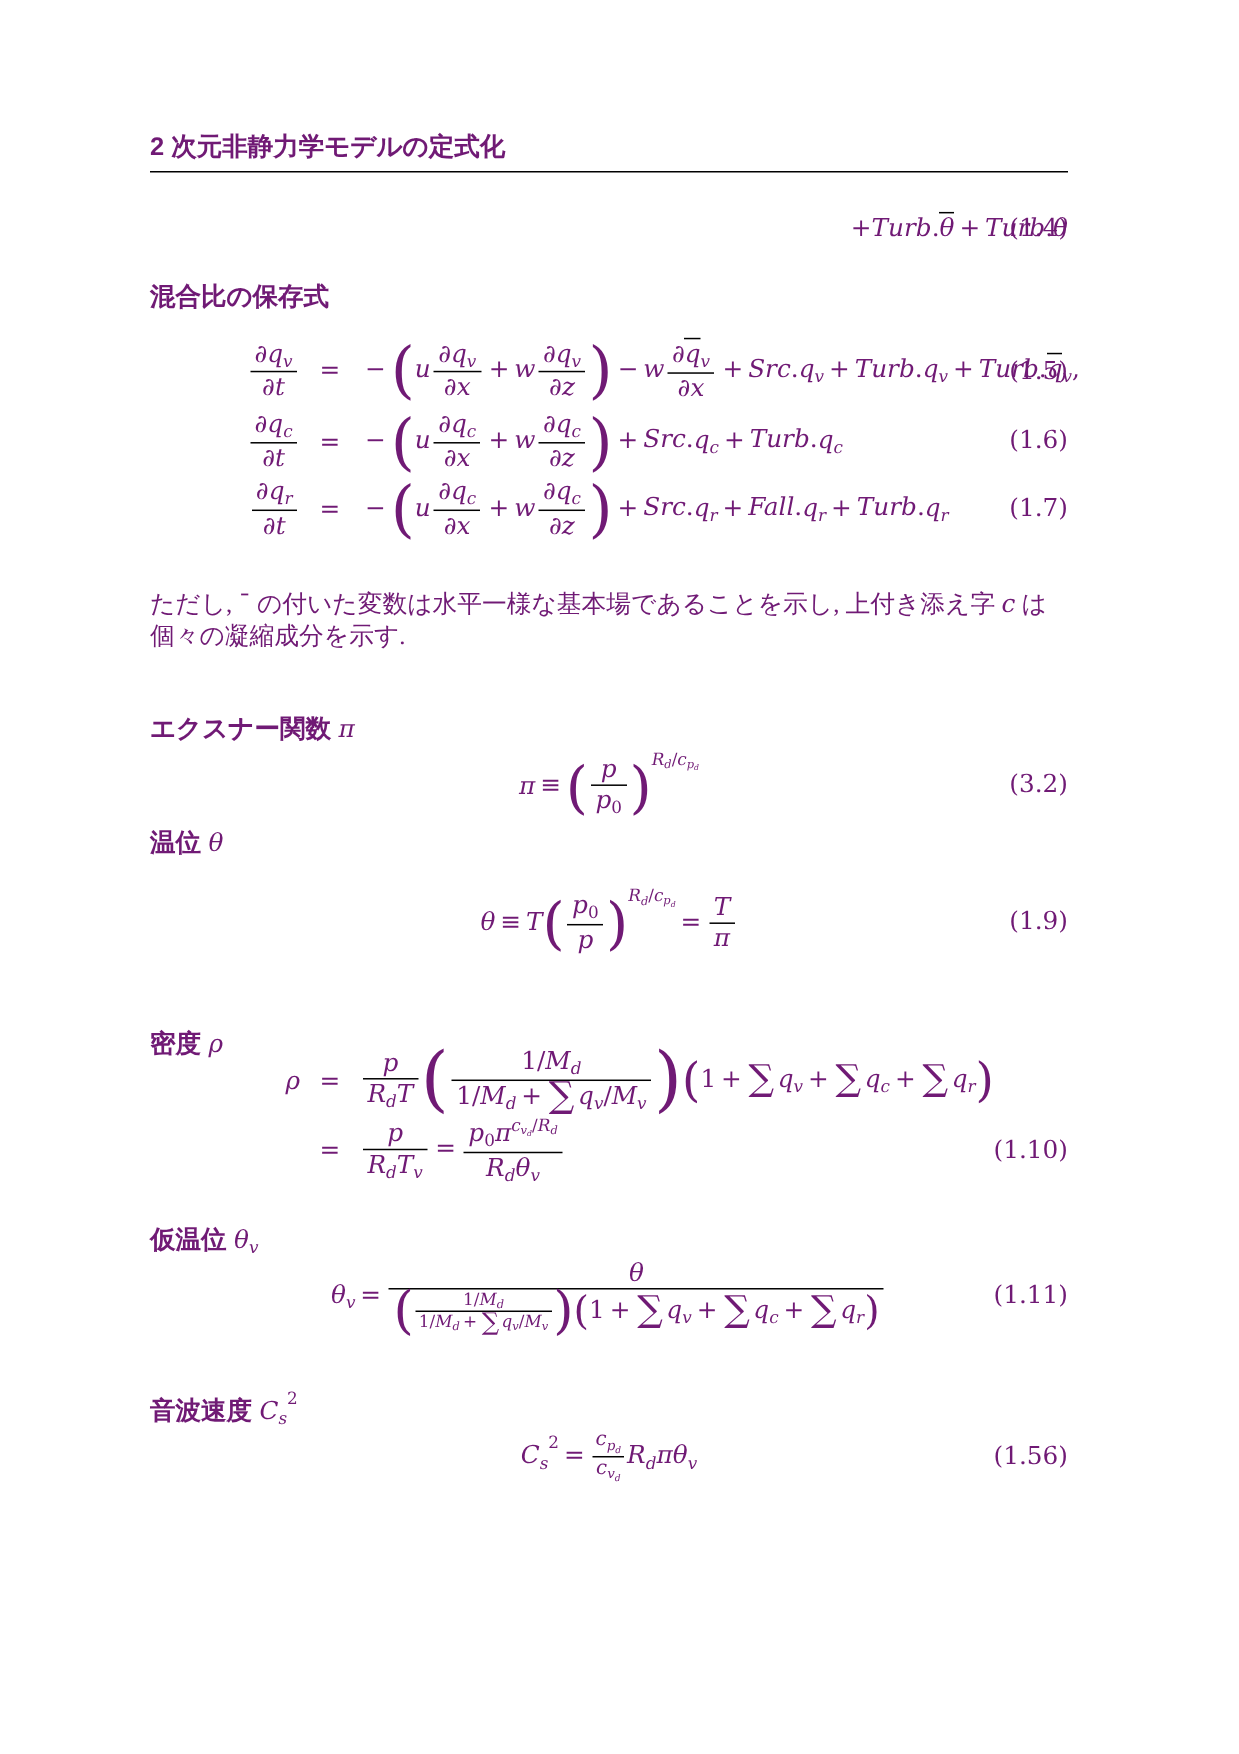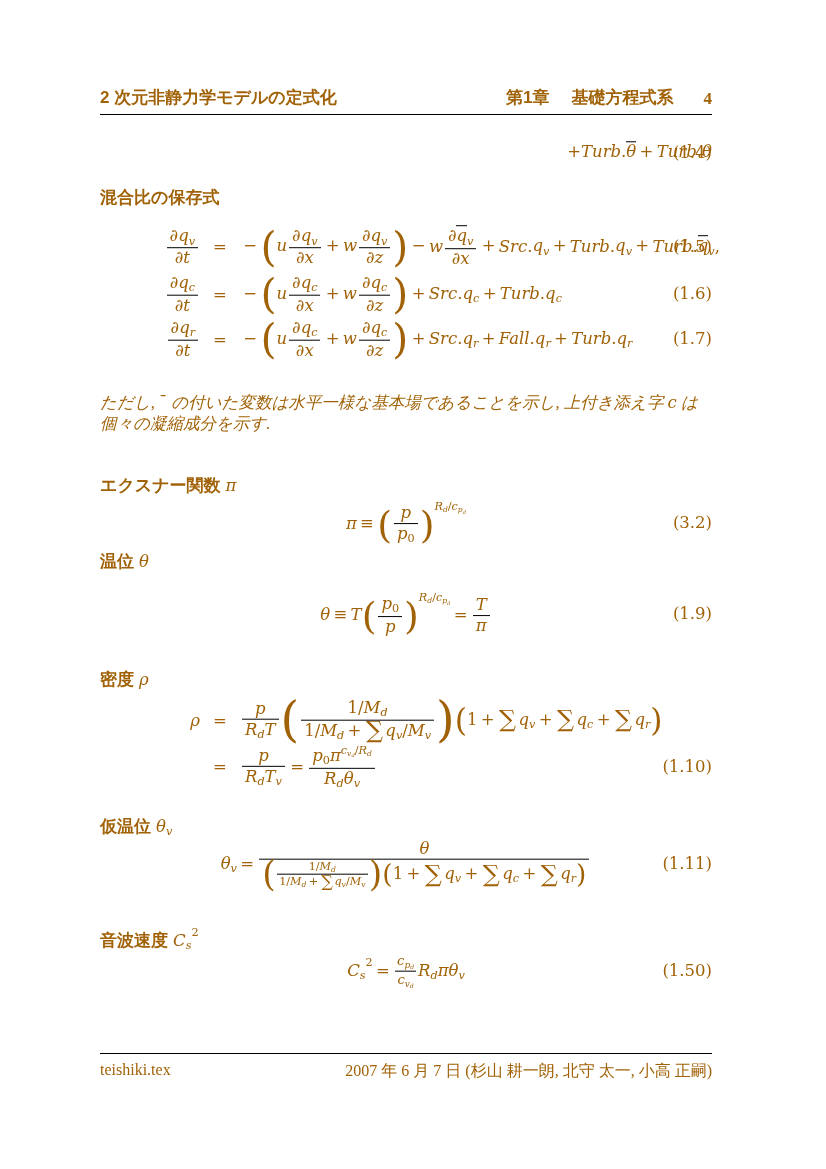--- a/index.html
+++ b/index.html
@@ -1,16 +1,16 @@
 <!DOCTYPE html>
 <html><head>
 <meta charset="utf-8">
 <style>
   html,body{margin:0;padding:0;background:#ffffff;}
-  .page{position:relative;width:826px;height:1169px;background:#ffffff;color:#a16207;overflow:hidden;}
+  .page{position:relative;width:826px;height:1169px;background:#ffffff;color:#701a75;overflow:hidden;}
   .content{position:absolute;left:100px;top:0;width:612px;height:100%;}
 
   
   .pg-header{position:absolute;left:0;top:86px;width:100%;display:flex;justify-content:space-between;
              align-items:flex-end;border-bottom:1px solid #000;padding-bottom:5px;
              font-family:"Liberation Sans",sans-serif;font-weight:bold;font-size:17px;}
   .h-right{display:flex;align-items:flex-end;}
   .h-gap1{display:inline-block;width:22px;}
   .h-gap2{display:inline-block;width:30px;}
   .pg-num{font-family:"Liberation Serif",serif;font-weight:bold;}
@@ -22,21 +22,21 @@
                font-size:17px;white-space:nowrap;}
   .sec-heading .h-math{font-family:"DejaVu Serif","Liberation Serif",serif;font-weight:normal;
                        font-size:16.5px;margin-left:5px;}
 
   
   .para{position:absolute;left:0;width:100%;font-family:"Liberation Serif",serif;font-size:16.5px;
         line-height:27px;}
 
   
   .meq{font-family:"DejaVu Serif","Liberation Serif",serif;font-size:16.5px;white-space:nowrap;line-height:1.3;}
-  .mtx{font-family:"Liberation Serif",serif;font-style:italic;}
+  .mtx{font-family:"Liberation Serif",serif;}
   .mrm{font-style:normal;}
   .mit{font-style:italic;}
   .mop{margin:0 .2em;font-style:normal;}
   .msb{font-size:.68em;vertical-align:-.3em;}
   .msp2{font-size:.68em;vertical-align:.6em;}
   .msum{font-style:normal;font-size:1.45em;line-height:0;vertical-align:-.1em;margin:0 .1em 0 .05em;}
   .mbar{display:inline-block;border-top:1px solid #000;padding-top:1px;line-height:1.05;}
   .mfrac{display:inline-block;vertical-align:middle;text-align:center;margin:0 .12em;line-height:1.2;}
   .mnum,.mden{display:block;padding:0 .18em;}
   .mden{border-top:1px solid #000;}
@@ -56,27 +56,20 @@
   .eqn-r{flex:1;text-align:left;}
 </style>
 </head>
 <body>
 
 <div class="page">
   <div class="content">
 
     <div class="pg-header">
       <span>2 次元非静力学モデルの定式化</span>
-      <span class="h-right">
-        <span>第1章</span>
-        <span class="h-gap1"></span>
-        <span>基礎方程式系</span>
-        <span class="h-gap2"></span>
-        <span class="pg-num">4</span>
-      </span>
     </div>
 
     <div class="eq-disp eq-left meq" style="top:152px">
       <span class="eq-body"><span class="mrm">+</span><span class="mit">Turb</span><span class="mrm">.</span><span class="mbar"><span class="mit">θ</span></span><span class="mop">+</span><span class="mit">Turb</span><span class="mrm">.</span><span class="mit">θ</span></span>
       <span class="eq-tag">(1.4)</span>
     </div>
 
     <div class="sec-heading" style="top:186px">
       <span>混合比の保存式</span>
     </div>
@@ -115,21 +108,21 @@
 
     <div class="sec-heading" style="top:550px">
       <span>温位</span><span class="h-math meq"><span class="mit">θ</span></span>
     </div>
 
     <div class="eq-disp meq" style="top:614px">
       <span class="eq-body"><span class="mit">θ</span><span class="mop">≡</span><span class="mit">T</span><span class="mg"><span class="mpar" style="font-size: 2.3em;">(</span><span class="mg"><span class="mfrac"><span class="mnum"><span class="mg"><span class="mit">p</span><span class="msb"><span class="mrm">0</span></span></span></span><span class="mden"><span class="mit">p</span></span></span></span><span class="mpar" style="font-size: 2.3em;">)</span></span><span class="mg"><span class="msp2" style="vertical-align: 1.7em;"><span class="mg"><span class="mit">R</span><span class="msb"><span class="mit">d</span></span></span><span class="mrm">/</span><span class="mg"><span class="mit">c</span><span class="msb"><span class="mg"><span class="mit">p</span><span class="msb"><span class="mit">d</span></span></span></span></span></span></span><span class="mop">=</span><span class="mfrac"><span class="mnum"><span class="mit">T</span></span><span class="mden"><span class="mit">π</span></span></span></span>
       <span class="eq-tag">(1.9)</span>
     </div>
 
-    <div class="sec-heading" style="top:668px">
+    <div class="sec-heading" style="top:684px">
       <span>密度</span><span class="h-math meq"><span class="mit">ρ</span></span>
     </div>
 
     <div class="eqn-row meq" style="top:720px">
       <span class="eqn-l"><span class="mit">ρ</span></span>
       <span class="eqn-rel">=</span>
       <span class="eqn-r"><span class="mfrac"><span class="mnum"><span class="mit">p</span></span><span class="mden"><span class="mg"><span class="mit">R</span><span class="msb"><span class="mit">d</span></span></span><span class="mit">T</span></span></span><span class="mg"><span class="mpar" style="font-size: 2.9em;">(</span><span class="mg"><span class="mfrac"><span class="mnum"><span class="mrm">1</span><span class="mrm">/</span><span class="mg"><span class="mit">M</span><span class="msb"><span class="mit">d</span></span></span></span><span class="mden"><span class="mrm">1</span><span class="mrm">/</span><span class="mg"><span class="mit">M</span><span class="msb"><span class="mit">d</span></span></span><span class="mop">+</span><span class="msum">∑</span><span class="mg"><span class="mit">q</span><span class="msb"><span class="mit">v</span></span></span><span class="mrm">/</span><span class="mg"><span class="mit">M</span><span class="msb"><span class="mit">v</span></span></span></span></span></span><span class="mpar" style="font-size: 2.9em;">)</span></span><span class="mg"><span class="mpar" style="font-size: 1.9em;">(</span><span class="mg"><span class="mrm">1</span><span class="mop">+</span><span class="msum">∑</span><span class="mg"><span class="mit">q</span><span class="msb"><span class="mit">v</span></span></span><span class="mop">+</span><span class="msum">∑</span><span class="mg"><span class="mit">q</span><span class="msb"><span class="mit">c</span></span></span><span class="mop">+</span><span class="msum">∑</span><span class="mg"><span class="mit">q</span><span class="msb"><span class="mit">r</span></span></span></span><span class="mpar" style="font-size: 1.9em;">)</span></span></span>
     </div>
 
     <div class="eqn-row meq" style="top:767px">
@@ -147,22 +140,18 @@
       <span class="eq-body"><span class="mg"><span class="mit">θ</span><span class="msb"><span class="mit">v</span></span></span><span class="mop">=</span><span class="mfrac"><span class="mnum"><span class="mit">θ</span></span><span class="mden"><span class="mg"><span class="mpar" style="font-size: 2.1em;">(</span><span class="mg"><span class="mfrac mfrac-s"><span class="mnum"><span class="mrm">1</span><span class="mrm">/</span><span class="mg"><span class="mit">M</span><span class="msb"><span class="mit">d</span></span></span></span><span class="mden"><span class="mrm">1</span><span class="mrm">/</span><span class="mg"><span class="mit">M</span><span class="msb"><span class="mit">d</span></span></span><span class="mop">+</span><span class="msum">∑</span><span class="mg"><span class="mit">q</span><span class="msb"><span class="mit">v</span></span></span><span class="mrm">/</span><span class="mg"><span class="mit">M</span><span class="msb"><span class="mit">v</span></span></span></span></span></span><span class="mpar" style="font-size: 2.1em;">)</span></span><span class="mg"><span class="mpar" style="font-size: 1.6em;">(</span><span class="mg"><span class="mrm">1</span><span class="mop">+</span><span class="msum">∑</span><span class="mg"><span class="mit">q</span><span class="msb"><span class="mit">v</span></span></span><span class="mop">+</span><span class="msum">∑</span><span class="mg"><span class="mit">q</span><span class="msb"><span class="mit">c</span></span></span><span class="mop">+</span><span class="msum">∑</span><span class="mg"><span class="mit">q</span><span class="msb"><span class="mit">r</span></span></span></span><span class="mpar" style="font-size: 1.6em;">)</span></span></span></span></span>
       <span class="eq-tag">(1.11)</span>
     </div>
 
     <div class="sec-heading" style="top:926px">
       <span>音波速度</span><span class="h-math meq"><span class="mg"><span class="mit">C</span><span class="msb"><span class="mit">s</span></span></span><span class="mg"><span class="msp2" style="vertical-align: 0.9em;"><span class="mrm">2</span></span></span></span>
     </div>
 
     <div class="eq-disp meq" style="top:971px">
       <span class="eq-body"><span class="mg"><span class="mit">C</span><span class="msb"><span class="mit">s</span></span></span><span class="mg"><span class="msp2" style="vertical-align: 0.9em;"><span class="mrm">2</span></span></span><span class="mop">=</span><span class="mfrac mfrac-m"><span class="mnum"><span class="mg"><span class="mit">c</span><span class="msb"><span class="mg"><span class="mit">p</span><span class="msb"><span class="mit">d</span></span></span></span></span></span><span class="mden"><span class="mg"><span class="mit">c</span><span class="msb"><span class="mg"><span class="mit">v</span><span class="msb"><span class="mit">d</span></span></span></span></span></span></span><span class="mg"><span class="mit">R</span><span class="msb"><span class="mit">d</span></span></span><span class="mit">π</span><span class="mg"><span class="mit">θ</span><span class="msb"><span class="mit">v</span></span></span></span>
-      <span class="eq-tag">(1.50)</span>
+      <span class="eq-tag">(1.56)</span>
     </div>
 
-    <div class="pg-footer">
-      <span>teishiki.tex</span>
-      <span>2007 年 6 月 7 日 (杉山 耕一朗, 北守 太一, 小高 正嗣)</span>
-    </div>
 
   </div>
 </div>
 
 </body></html>

